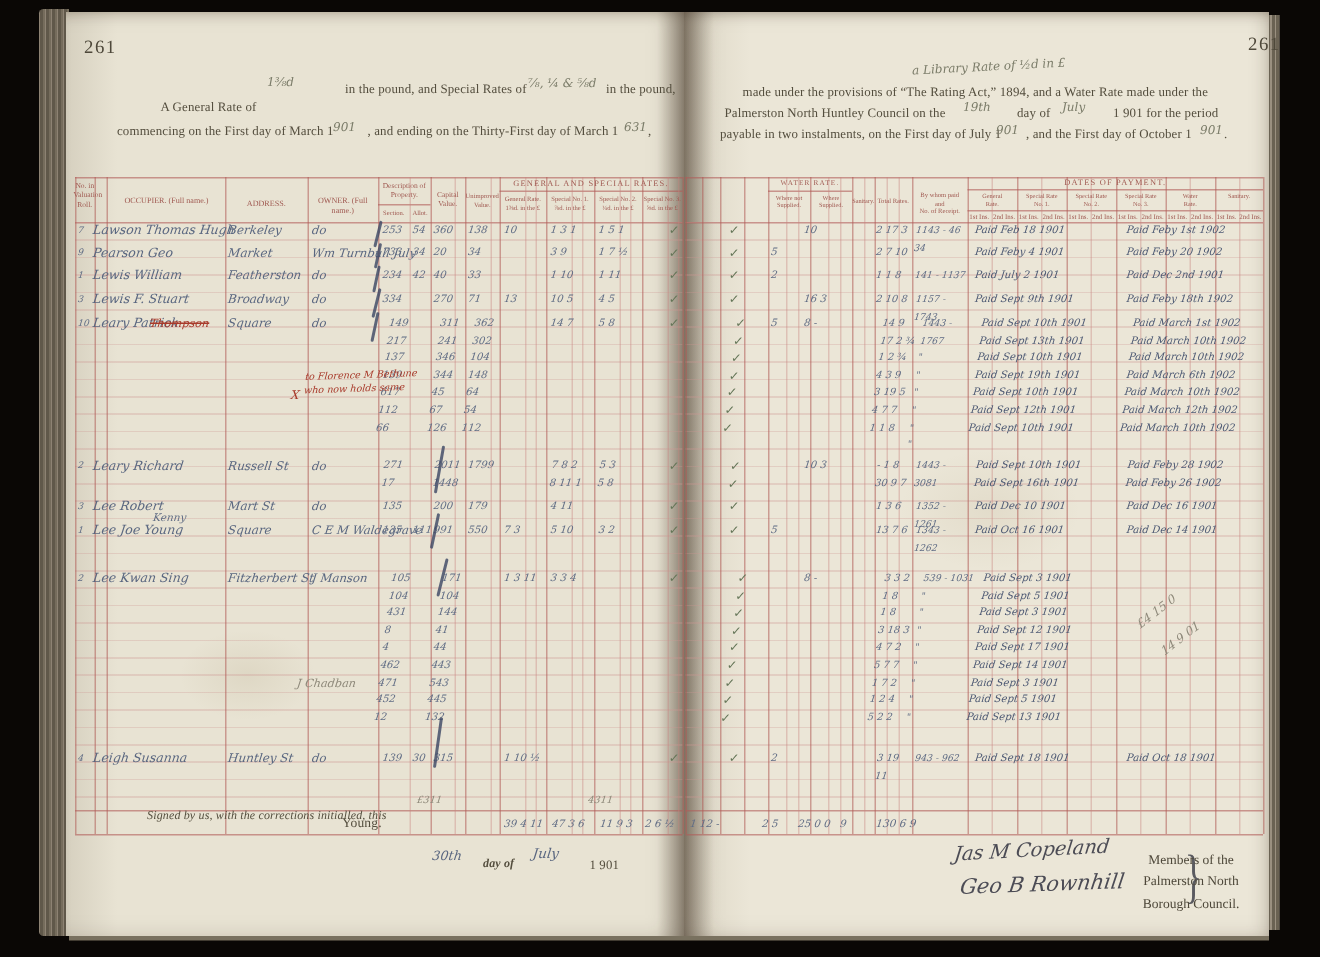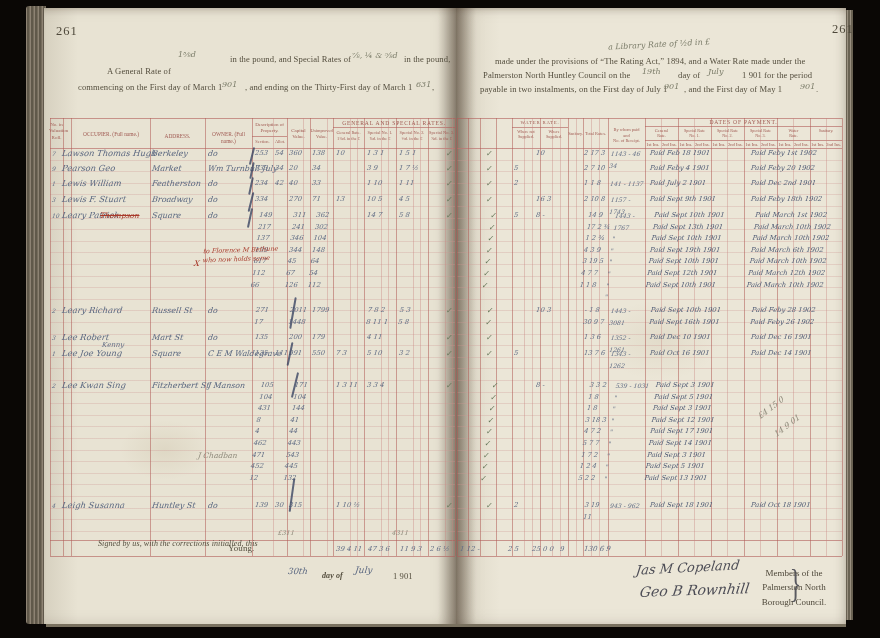--- a/index.html
+++ b/index.html
@@ -98,21 +98,21 @@
 
   <span class="handp" style="left:608px;top:40px;transform:rotate(-3deg);">a Library Rate of ½d in £</span>
   <span class="pline pjust" style="left:495px;top:56px;width:340px;">made under the provisions of “The Rating Act,” 1894, and a Water Rate made under the</span>
   <span class="pline" style="left:483px;top:70px;">Palmerston North Huntley Council on the</span>
   <span class="handp" style="left:642px;top:67px;">19th</span>
   <span class="pline" style="left:678px;top:70px;">day of</span>
   <span class="handp" style="left:708px;top:67px;">July</span>
   <span class="pline" style="left:742px;top:70px;">1 901  for the period</span>
   <span class="pline" style="left:480px;top:84px;">payable in two instalments, on the First day of July 1</span>
   <span class="handp" style="left:664px;top:82px;">901</span>
-  <span class="pline" style="left:684px;top:84px;">, and the First day of May 1</span>
+  <span class="pline" style="left:684px;top:84px;">, and the First day of October 1</span>
   <span class="handp" style="left:800px;top:82px;">901</span>
   <span class="pline" style="left:816px;top:84px;">.</span>
 
   <div class="hl" style="left:50px;top:118px;width:405px;"></div>
   <div class="hl" style="left:457px;top:118px;width:385px;"></div>
   <div class="hl" style="left:333px;top:127px;width:122px;"></div>
   <div class="hl" style="left:512px;top:127px;width:56px;"></div>
   <div class="hl" style="left:645px;top:126px;width:197px;"></div>
   <div class="hl" style="left:252px;top:136px;width:35px;"></div>
   <div class="hl" style="left:645px;top:140px;width:197px;"></div>

